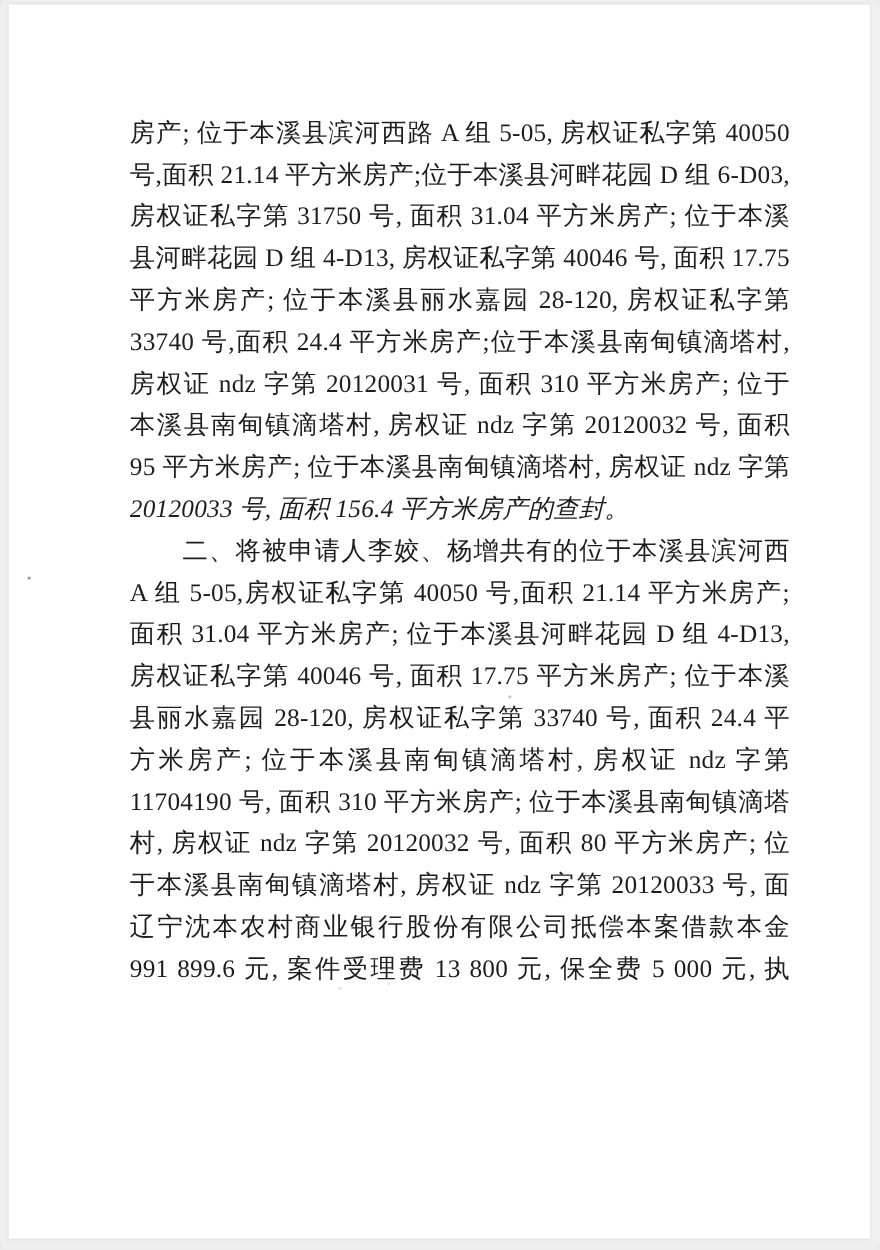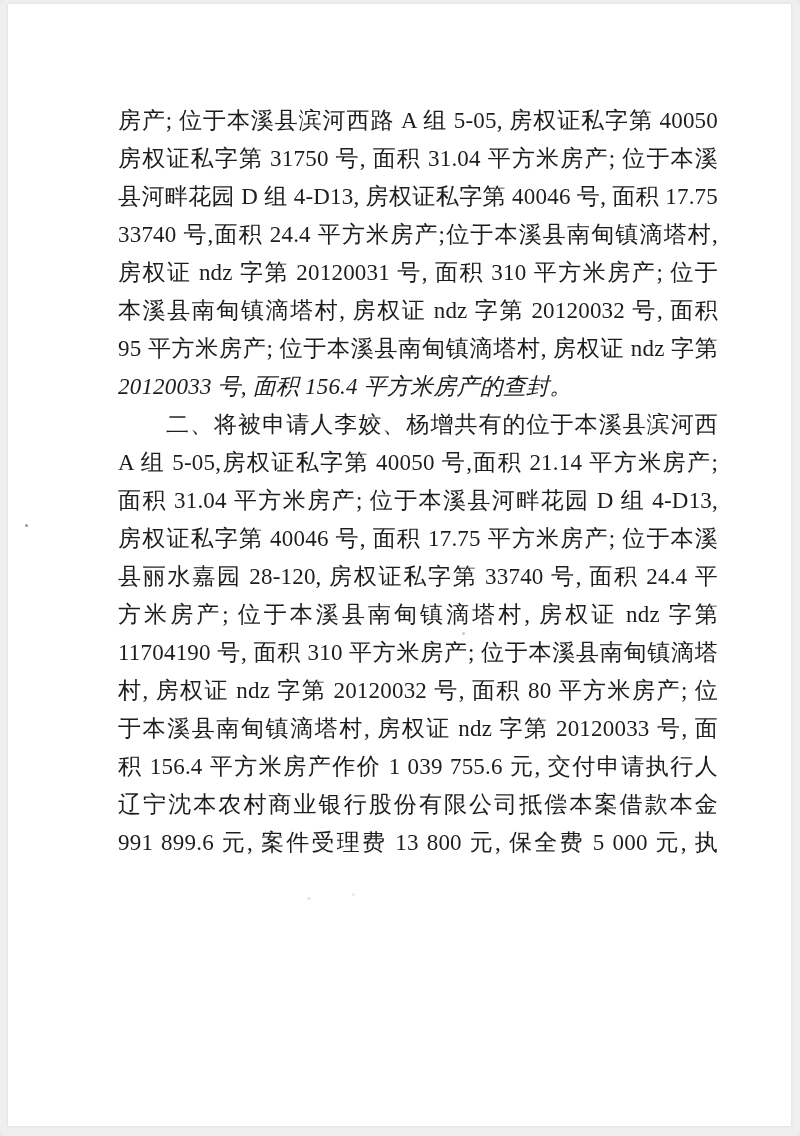--- a/index.html
+++ b/index.html
@@ -60,40 +60,41 @@
 </style>
 </head>
 <body>
 
 <div class="screen">
   <div class="paper">
     <div class="textblock">
 
       <div>
         <div class="line">房产; 位于本溪县滨河西路 A 组 5-05, 房权证私字第 40050</div>
+        <div class="line">号,面积 21.14 平方米房产;位于本溪县河畔花园 D 组 6-D03,</div>
         <div class="line">房权证私字第 31750 号, 面积 31.04 平方米房产; 位于本溪</div>
         <div class="line">县河畔花园 D 组 4-D13, 房权证私字第 40046 号, 面积 17.75</div>
+        <div class="line">平方米房产; 位于本溪县丽水嘉园 28-120, 房权证私字第</div>
         <div class="line">33740 号,面积 24.4 平方米房产;位于本溪县南甸镇滴塔村,</div>
         <div class="line">房权证 ndz 字第 20120031 号, 面积 310 平方米房产; 位于</div>
         <div class="line">本溪县南甸镇滴塔村, 房权证 ndz 字第 20120032 号, 面积</div>
         <div class="line">95 平方米房产; 位于本溪县南甸镇滴塔村, 房权证 ndz 字第</div>
         <div class="line para-end">20120033 号, 面积 156.4 平方米房产的查封。</div>
       </div>
 
       <div>
         <div class="line indent">二、将被申请人李姣、杨增共有的位于本溪县滨河西路</div>
         <div class="line">A 组 5-05,房权证私字第 40050 号,面积 21.14 平方米房产;</div>
         <div class="line">面积 31.04 平方米房产; 位于本溪县河畔花园 D 组 4-D13,</div>
         <div class="line">房权证私字第 40046 号, 面积 17.75 平方米房产; 位于本溪</div>
         <div class="line">县丽水嘉园 28-120, 房权证私字第 33740 号, 面积 24.4 平</div>
         <div class="line">方米房产; 位于本溪县南甸镇滴塔村, 房权证 ndz 字第</div>
         <div class="line">11704190 号, 面积 310 平方米房产; 位于本溪县南甸镇滴塔</div>
         <div class="line">村, 房权证 ndz 字第 20120032 号, 面积 80 平方米房产; 位</div>
         <div class="line">于本溪县南甸镇滴塔村, 房权证 ndz 字第 20120033 号, 面</div>
-        <div class="line">积 156.4 平方米房产作价 1 039 755.6 元, 交付申请执行人</div>
         <div class="line">辽宁沈本农村商业银行股份有限公司抵偿本案借款本金</div>
         <div class="line">991 899.6 元, 案件受理费 13 800 元, 保全费 5 000 元, 执</div>
       </div>
 
     </div>
 
     <div class="speck s1"></div>
     <div class="speck s2"></div>
     <div class="speck s3"></div>
     <div class="speck s4"></div>

